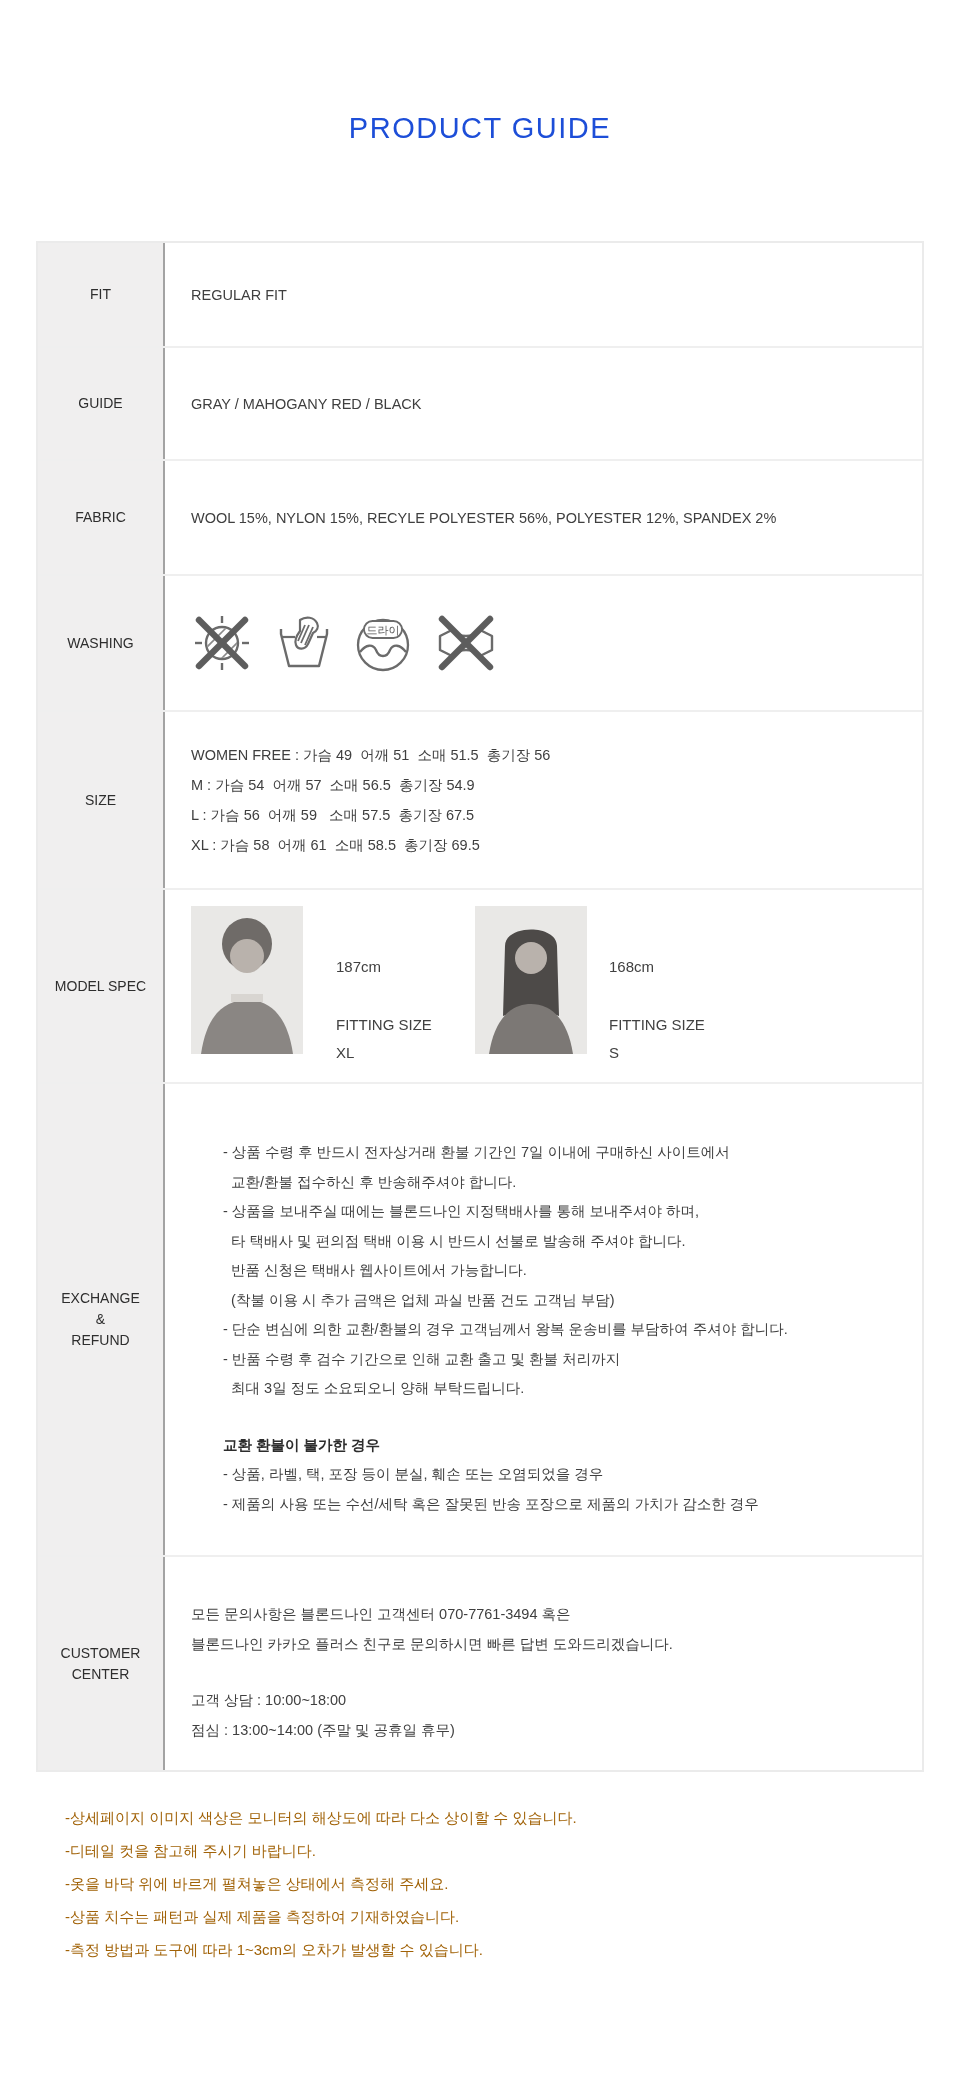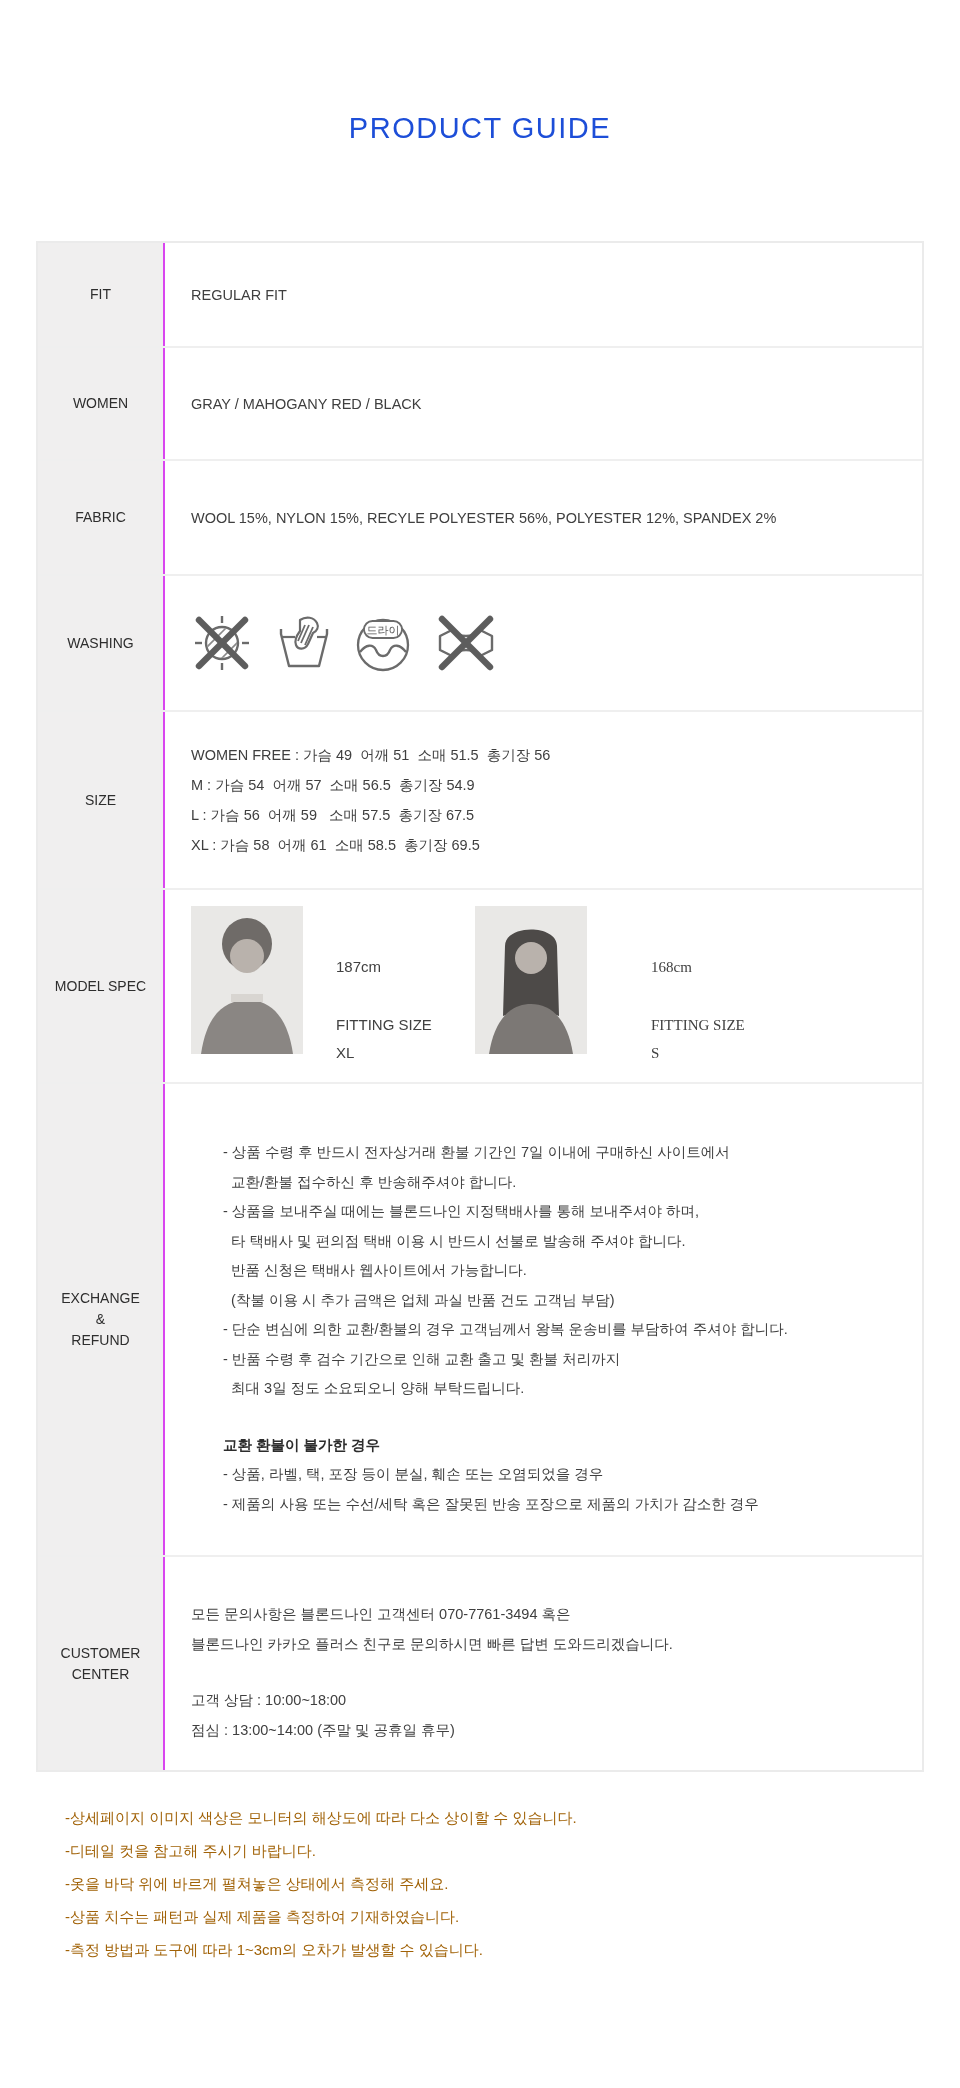--- a/index.html
+++ b/index.html
@@ -16,21 +16,21 @@
   .guide-table {
     margin: 96px 36px 0 36px; width: 888px;
     border: 2px solid #ebebeb;
   }
   .g-row { display: flex; border-bottom: 2px solid #efefef; background: #fff; }
   .g-row:last-child { border-bottom: none; }
   .g-label {
     width: 127px; flex-shrink: 0; background: #f0efef;
     display: flex; flex-direction: column; align-items: center; justify-content: center;
     text-align: center; font-size: 14px; color: #2e2e2e; line-height: 21px;
-    border-right: 2px solid #d946ef;
+    border-right: 2px solid #a3a3a3;
   }
   .g-content {
     flex: 1; display: flex; flex-direction: column; justify-content: center;
     padding-left: 26px; padding-right: 18px;
     font-size: 14.5px; color: #3f3f3f;
   }
   .r-fit      { min-height: 105px; }
   .r-color    { min-height: 113px; }
   .r-fabric   { min-height: 115px; }
   .r-washing  { min-height: 136px; }
@@ -44,21 +44,21 @@
 
   .size-lines div { line-height: 30px; white-space: pre-wrap; }
 
   .model-content { flex-direction: row; justify-content: flex-start; align-items: flex-start; padding-top: 16px; }
   .model-photo { width: 112px; height: 148px; flex-shrink: 0; }
   .model-photo svg { display: block; }
   .model-info { margin-left: 33px; width: 139px; padding-top: 51px; font-size: 15px; color: #414141; }
   .model-info .m-height { line-height: 20px; }
   .model-info .m-fit-label { margin-top: 34px; line-height: 28px; }
   .model-info .m-fit-size { line-height: 28px; }
-  .model-info-2 { margin-left: 64px; width: auto; font-family: Liberation Serif, serif; }
+  .model-info-2 { margin-left: 22px; width: auto; }
   .model-photo-2 { margin-left: 0; }
 
   .exchange-content { justify-content: flex-start; padding-top: 54px; padding-bottom: 36px; }
   .exchange-content .p-line { line-height: 29.5px; white-space: pre-wrap; margin-left: 32px; }
   .exchange-content .no-exch-title { margin-top: 27px; font-weight: bold; line-height: 29.5px; color: #2d2d2d; }
 
   .customer-content { justify-content: flex-start; padding-top: 42px; }
   .customer-content .c-line { line-height: 30px; white-space: pre-wrap; }
   .customer-content .hours-block { margin-top: 26px; }
 
@@ -73,21 +73,21 @@
 <div class="guide-table">
 
   <div class="g-row r-fit">
     <div class="g-label">FIT</div>
     <div class="g-content">
         <span>REGULAR FIT</span>
       </div>
   </div>
 
   <div class="g-row r-color">
-    <div class="g-label">WOMEN</div>
+    <div class="g-label">GUIDE</div>
     <div class="g-content">
         <span>GRAY / MAHOGANY RED / BLACK</span>
       </div>
   </div>
 
   <div class="g-row r-fabric">
     <div class="g-label">FABRIC</div>
     <div class="g-content">
         <span>WOOL 15%, NYLON 15%, RECYLE POLYESTER 56%, POLYESTER 12%, SPANDEX 2%</span>
       </div>

